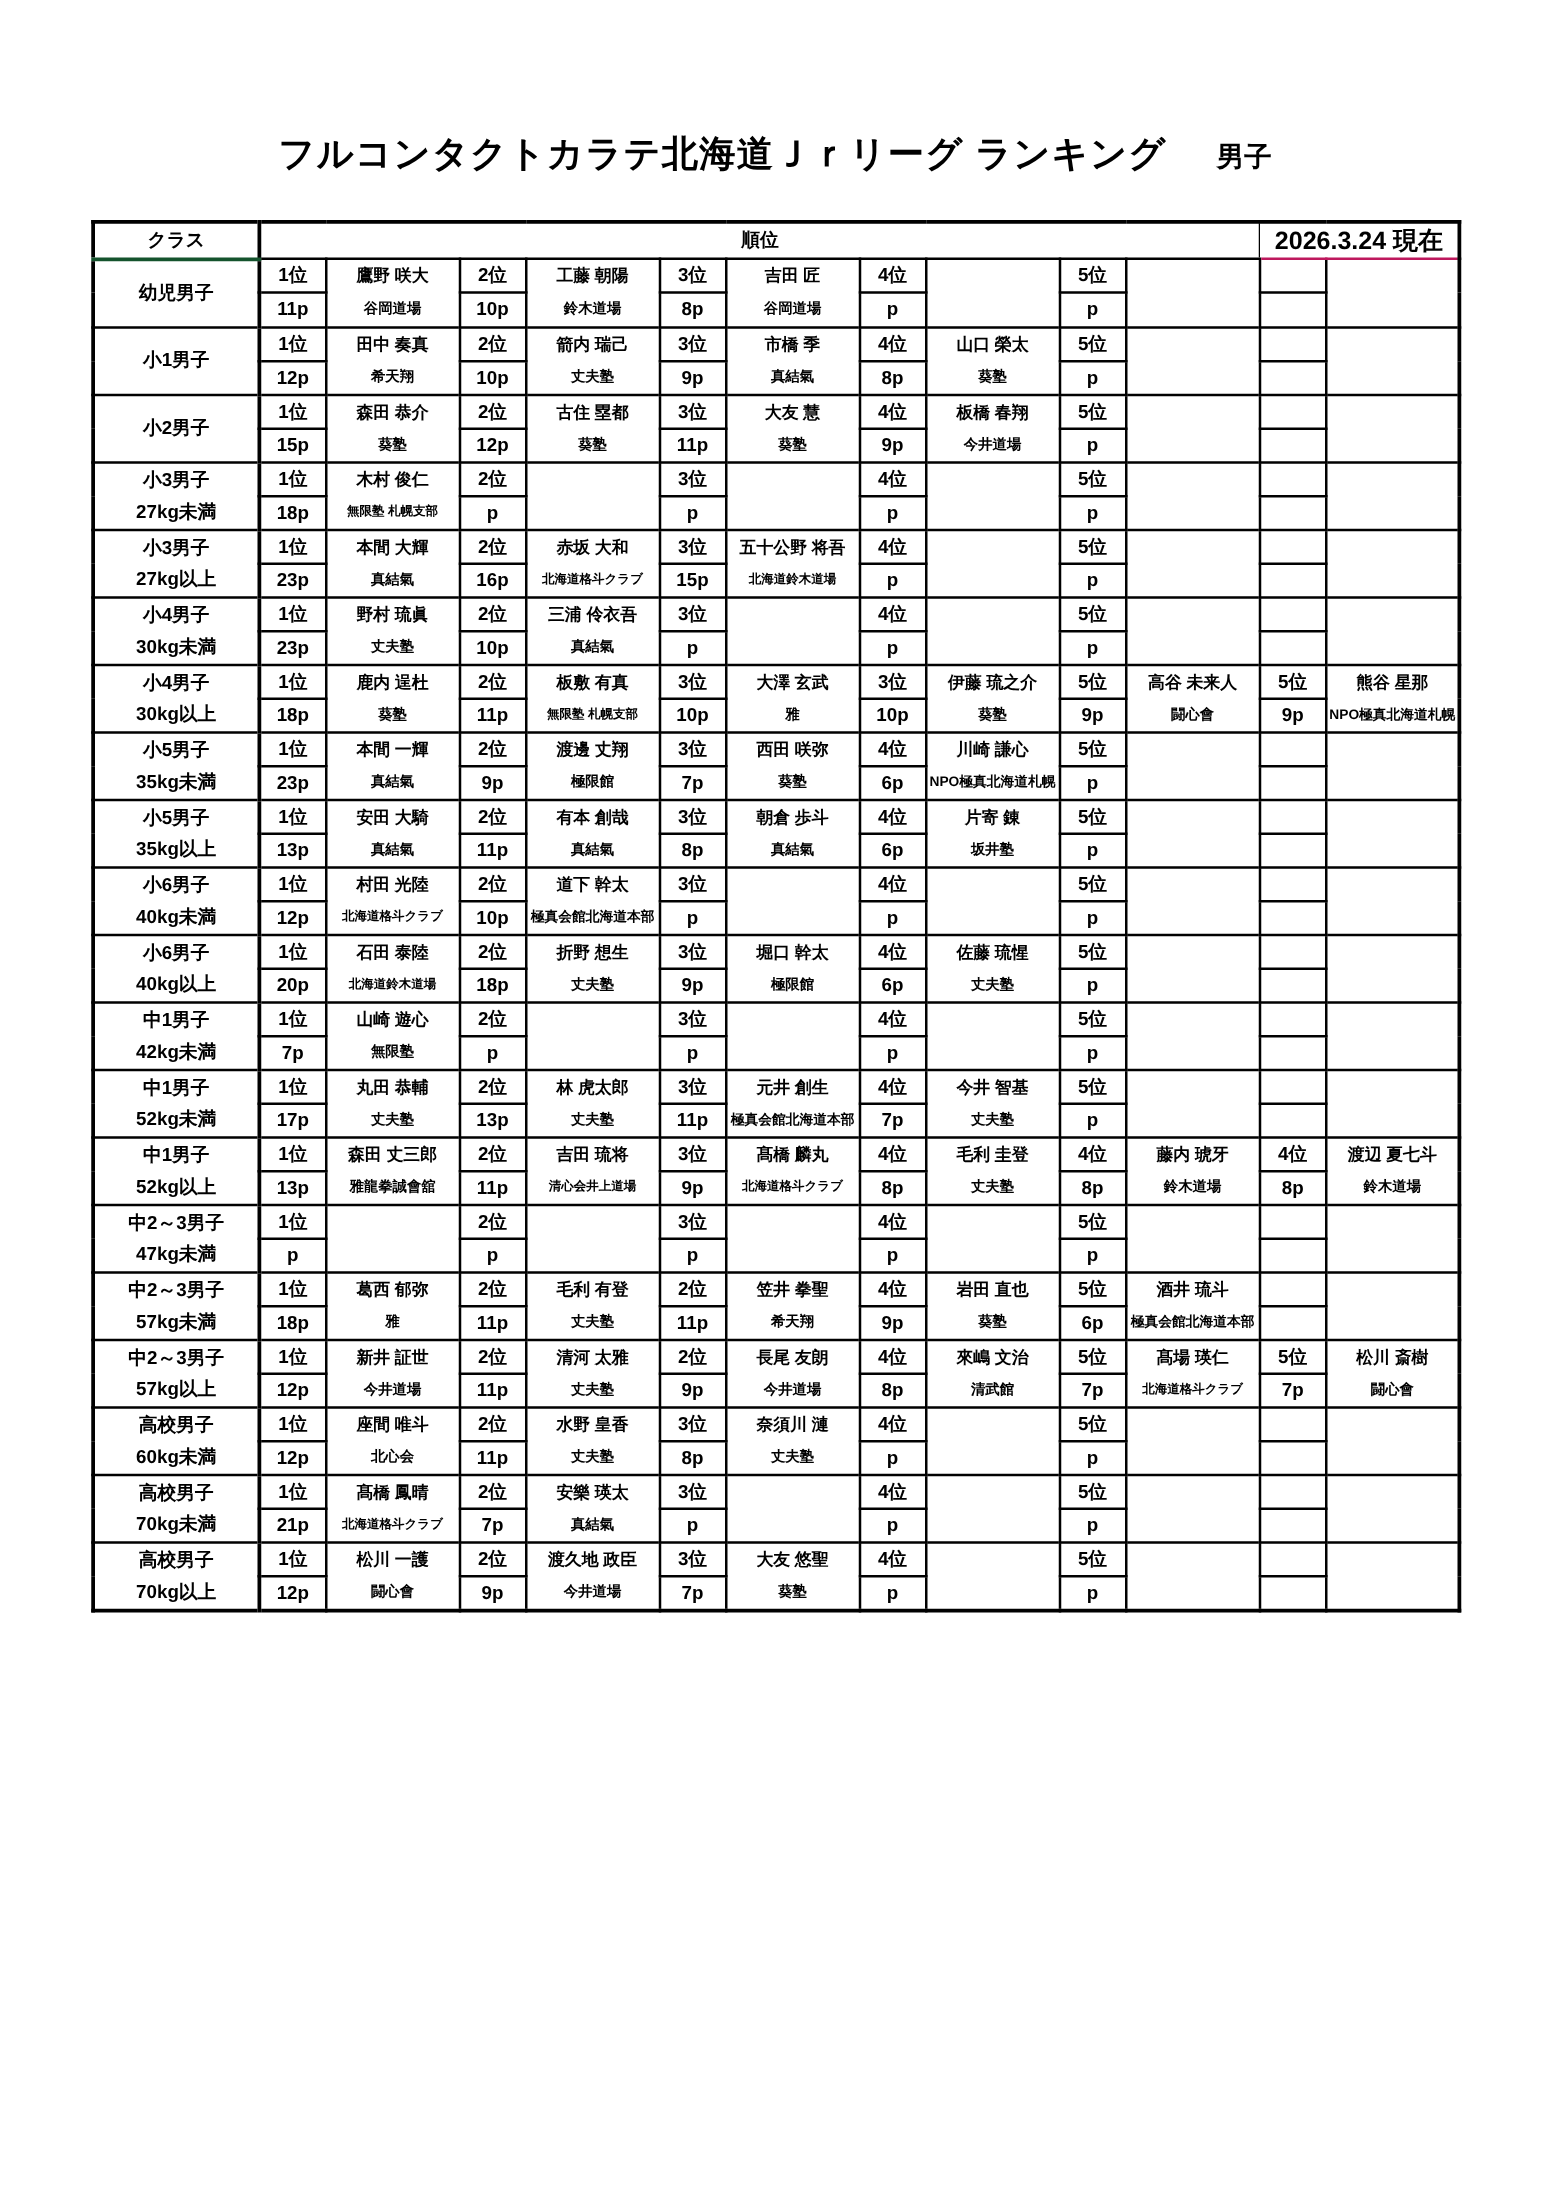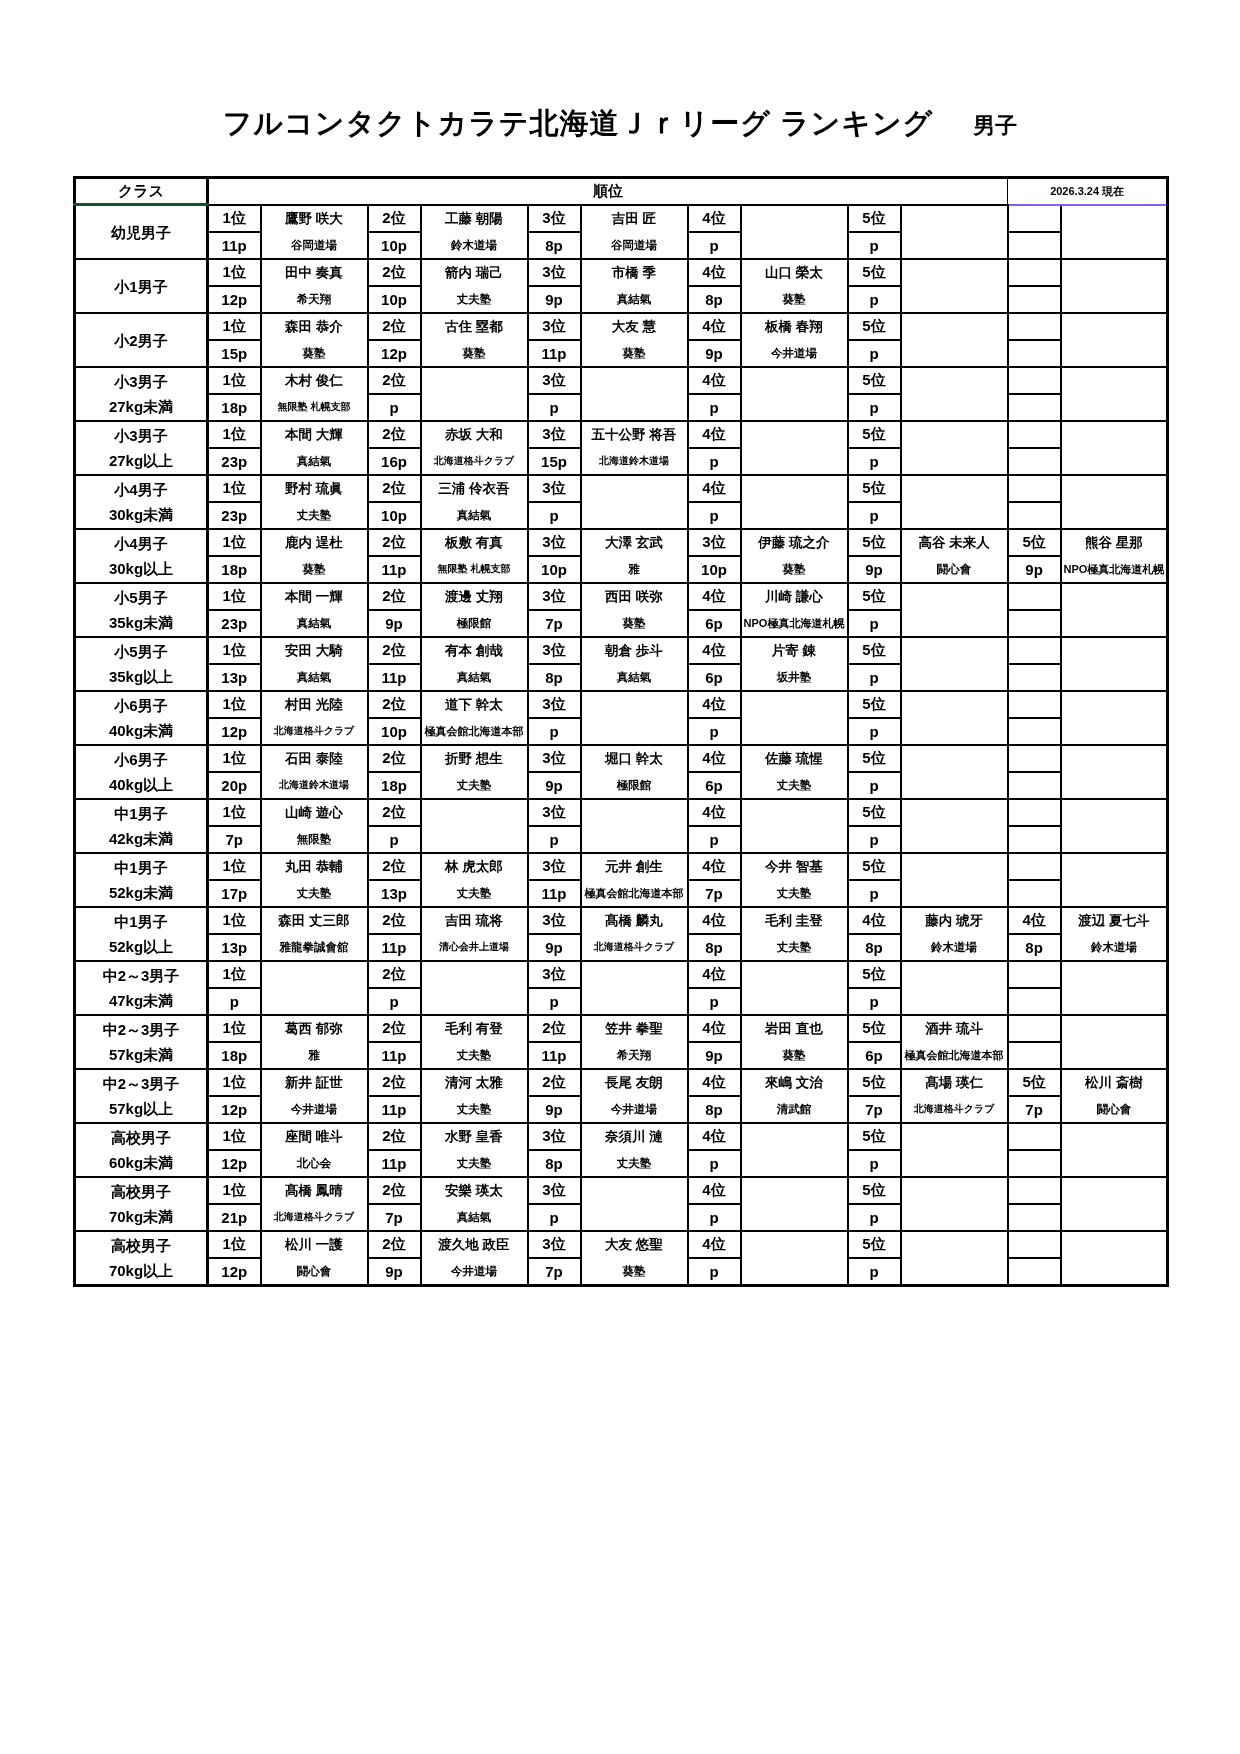--- a/index.html
+++ b/index.html
@@ -10,21 +10,21 @@
   .main-title { font-size:29px; letter-spacing:1px; }
   .title-suffix { font-size:22px; margin-left:40px; }
 
   table.ranking { position:absolute; left:73px; top:176px; width:1095px; border-collapse:collapse; table-layout:fixed; border:3px solid #000; }
   .ranking th, .ranking td { border:1px solid #000; padding:0; text-align:center; vertical-align:middle; overflow:hidden; white-space:nowrap; }
 
   tr.head-row { height:27px; }
   th { font-weight:bold; font-size:15px; }
   th.class-head { border-right:3px solid #000; border-bottom:3px solid #14532d; }
   th.rank-head { border-bottom:2px solid #000;text-align:center; }
-  th.date-head { border-bottom:2px solid #8b5cf6; font-size:11px; }
+  th.date-head { border-bottom:2px solid #be185d; font-size:20px; }
 
   tr.rank-row { height:26px; }
   tr.pts-row  { height:26px; }
   tr.rank-row > td { border-top:2px solid #000; }
 
   td.class-cell { border-right:3px solid #000; font-weight:bold; font-size:15px;margin-left:15px; }
   .class-cell .cc-wrap { display:flex; flex-direction:column; justify-content:center; height:52px; }
   .class-cell .cc-line { flex:0 0 auto; line-height:25px; }
 
   td.rank-cell, td.pts-cell { border:2px solid #000; font-weight:bold; font-size:15px; }

